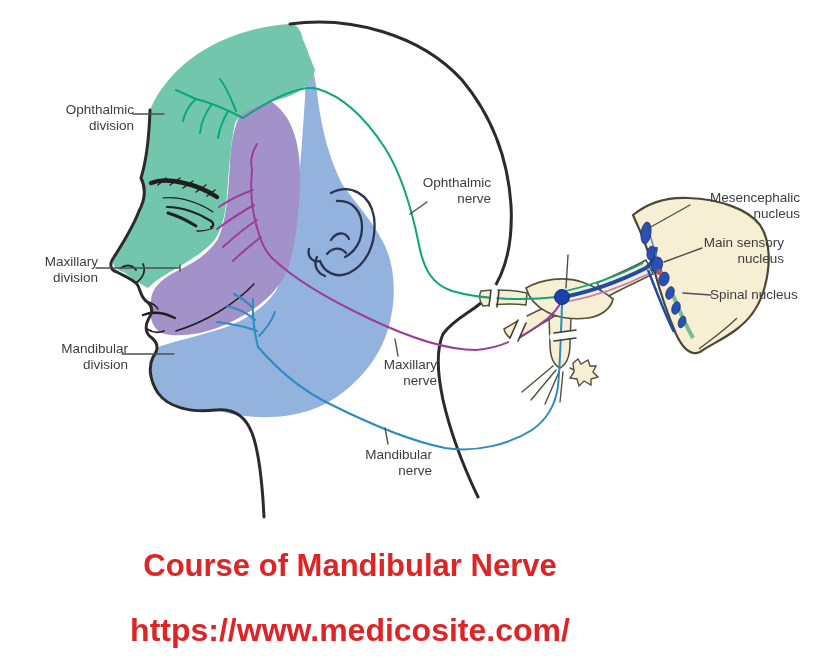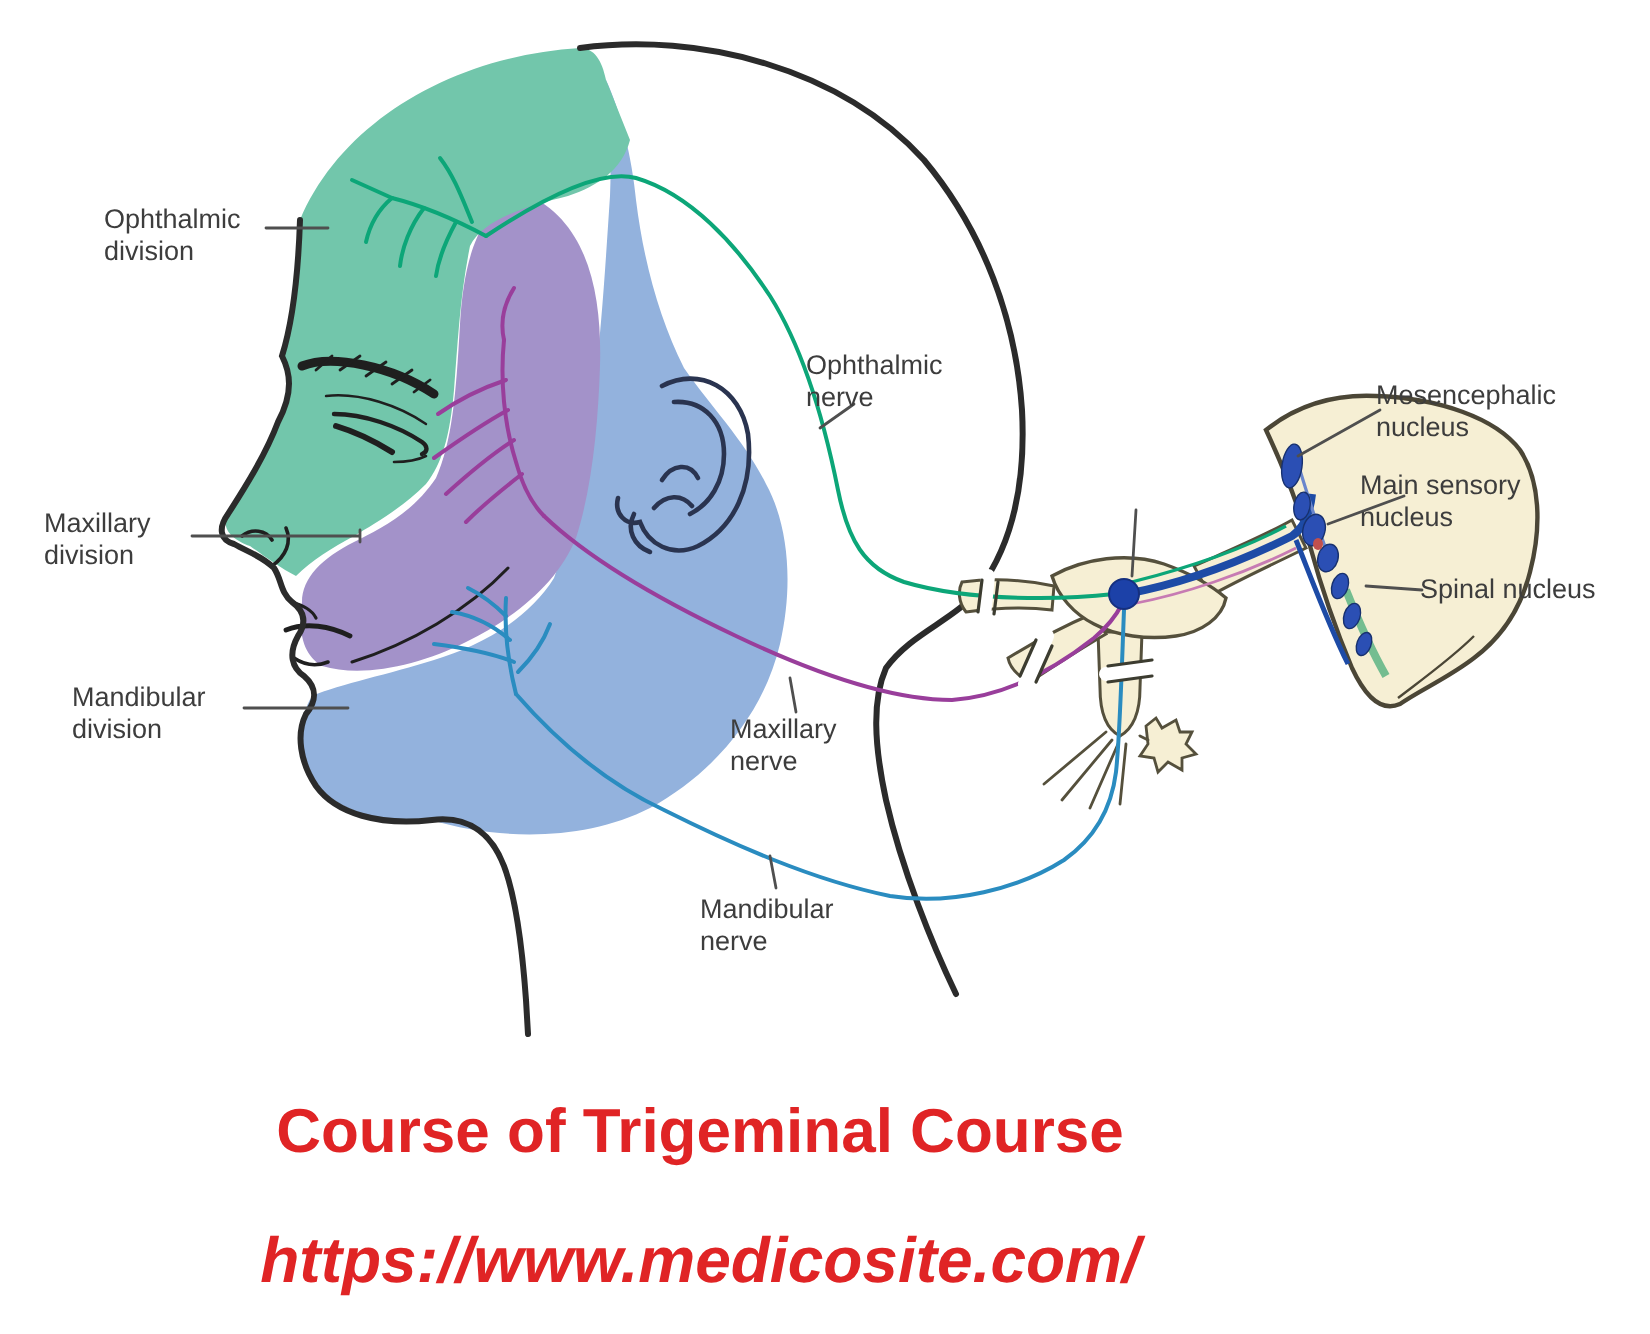--- a/index.html
+++ b/index.html
@@ -1,20 +1,20 @@
 <!DOCTYPE html>
 <html><head>
 <meta charset="utf-8">
 <style>
   html,body{margin:0;padding:0;background:#ffffff;}
   #stage{position:relative;width:825px;height:667px;background:#ffffff;overflow:hidden;
          font-family:"Liberation Sans",sans-serif;}
   #diagram{position:absolute;left:0;top:0;}
   .lbl{position:absolute;font-size:13.5px;line-height:1.18;color:#3d3d3d;
-       white-space:pre-line;text-align:left;}
+       white-space:pre-line;text-align:right;}
   .lbl.left{text-align:left;}
   .caption{position:absolute;left:0;width:700px;text-align:center;font-weight:bold;
            font-size:31px;letter-spacing:0px;}
   #caption-title{top:548px;}
   #caption-url{top:612px;font-size:32px;}
 </style>
 </head>
 <body>
 
 <div id="stage">
@@ -187,16 +187,16 @@
 <div class="lbl" style="left:365px;top:357px;width:72px;">Maxillary
 nerve</div>
 <div class="lbl" style="left:350px;top:447px;width:82px;">Mandibular
 nerve</div>
 <div class="lbl" style="left:688px;top:190px;width:112px;">Mesencephalic
 nucleus</div>
 <div class="lbl" style="left:680px;top:235px;width:104px;">Main sensory
 nucleus</div>
 <div class="lbl left" style="left:710px;top:287px;width:100px;">Spinal nucleus</div>
 
-<div id="caption-title" class="caption" style="color: rgb(224, 36, 37);">Course of Trigeminal Course</div>
-<div id="caption-url" class="caption" style="color: rgb(224, 36, 37); font-style: italic;">https://www.medicosite.com/</div>
+<div id="caption-title" class="caption" style="color: rgb(224, 36, 37);">Course of Mandibular Nerve</div>
+<div id="caption-url" class="caption" style="color: rgb(224, 36, 37);">https://www.medicosite.com/</div>
 
 </div>
 
 </body></html>

